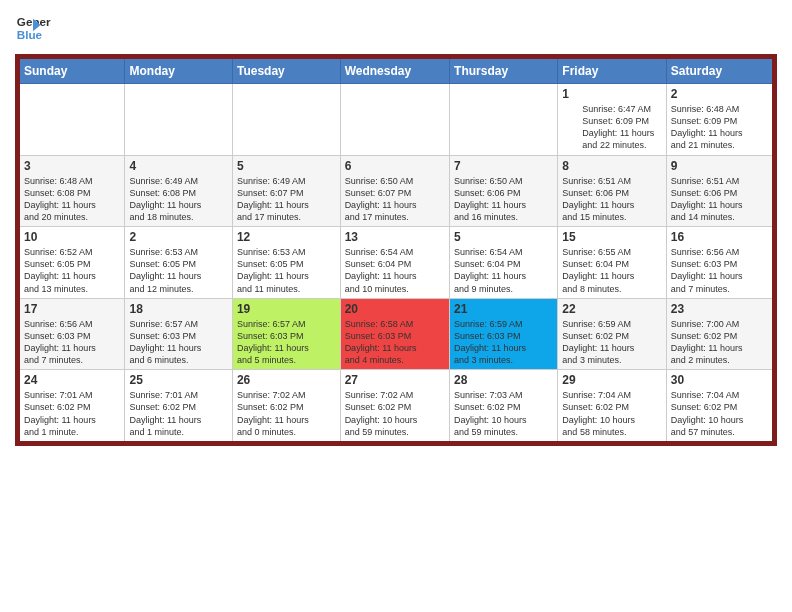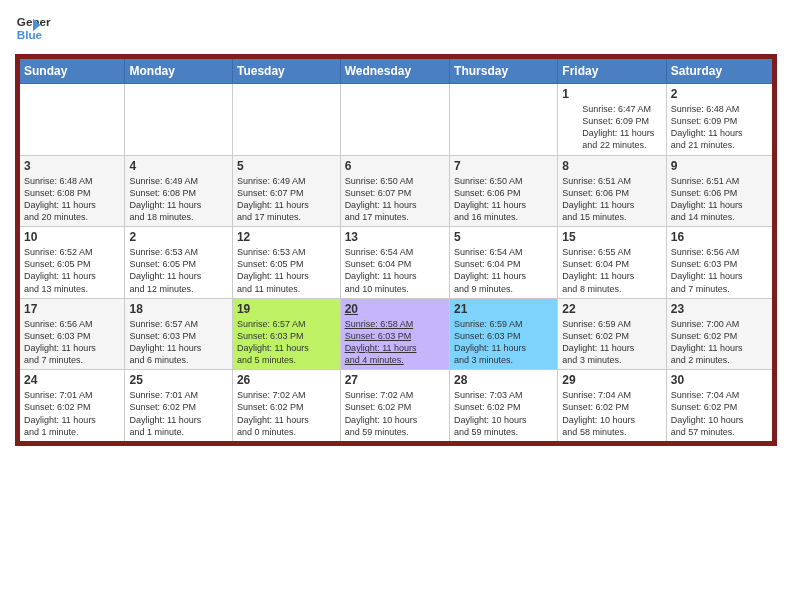--- a/index.html
+++ b/index.html
@@ -259,28 +259,28 @@
 Daylight: 11 hours
 and 6 minutes.</div>
           </td>
           <td style="background: #bef264;">
             <span class="day-number">19</span>
             <div class="day-info" style="white-space: pre-line;">Sunrise: 6:57 AM
 Sunset: 6:03 PM
 Daylight: 11 hours
 and 5 minutes.</div>
           </td>
-          <td style="background: #c4b5fd; text-decoration: underline;">
+          <td style="background: #ef4444;">
             <span class="day-number">20</span>
             <div class="day-info" style="white-space: pre-line;">Sunrise: 6:58 AM
 Sunset: 6:03 PM
 Daylight: 11 hours
 and 4 minutes.</div>
           </td>
-          <td style="background: #7dd3fc;">
+          <td style="background: #0ea5e9;">
             <span class="day-number">21</span>
             <div class="day-info" style="white-space: pre-line;">Sunrise: 6:59 AM
 Sunset: 6:03 PM
 Daylight: 11 hours
 and 3 minutes.</div>
           </td>
           <td style="background: rgb(245, 245, 245);">
             <span class="day-number">22</span>
             <div class="day-info" style="white-space: pre-line;">Sunrise: 6:59 AM
 Sunset: 6:02 PM

